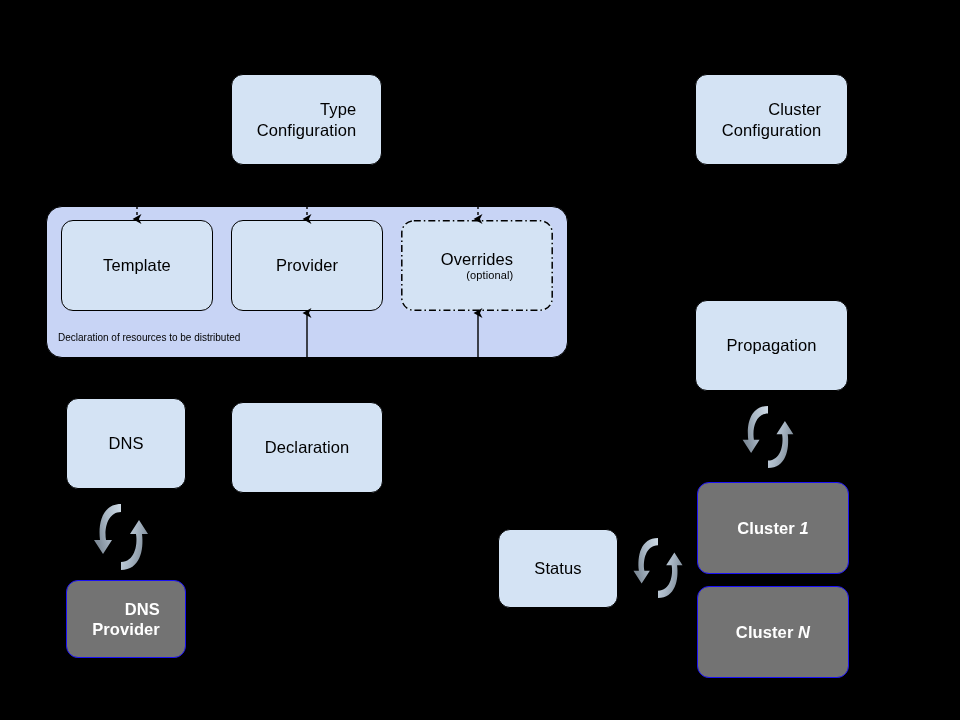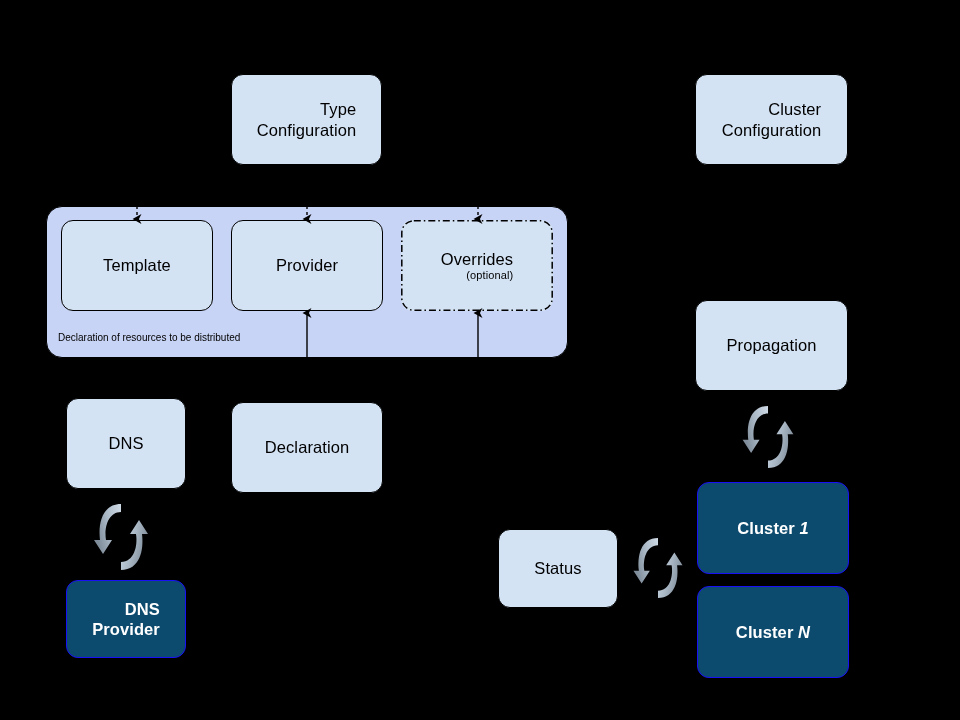--- a/index.html
+++ b/index.html
@@ -60,21 +60,21 @@
     width: 100%;
     height: 100%;
   }
   .node.dashdot .txt {
     position: relative;
     z-index: 2;
   }
 
   
   .node.accent {
-    background: #0c4a6e;
+    background: #737373;
     color: #ffffff;
     font-weight: bold;
     border: 1.3px solid #1a10f5;
   }
   .node.accent .ital { font-style: italic; }
 
   
   .group {
     position: absolute;
     box-sizing: border-box;

